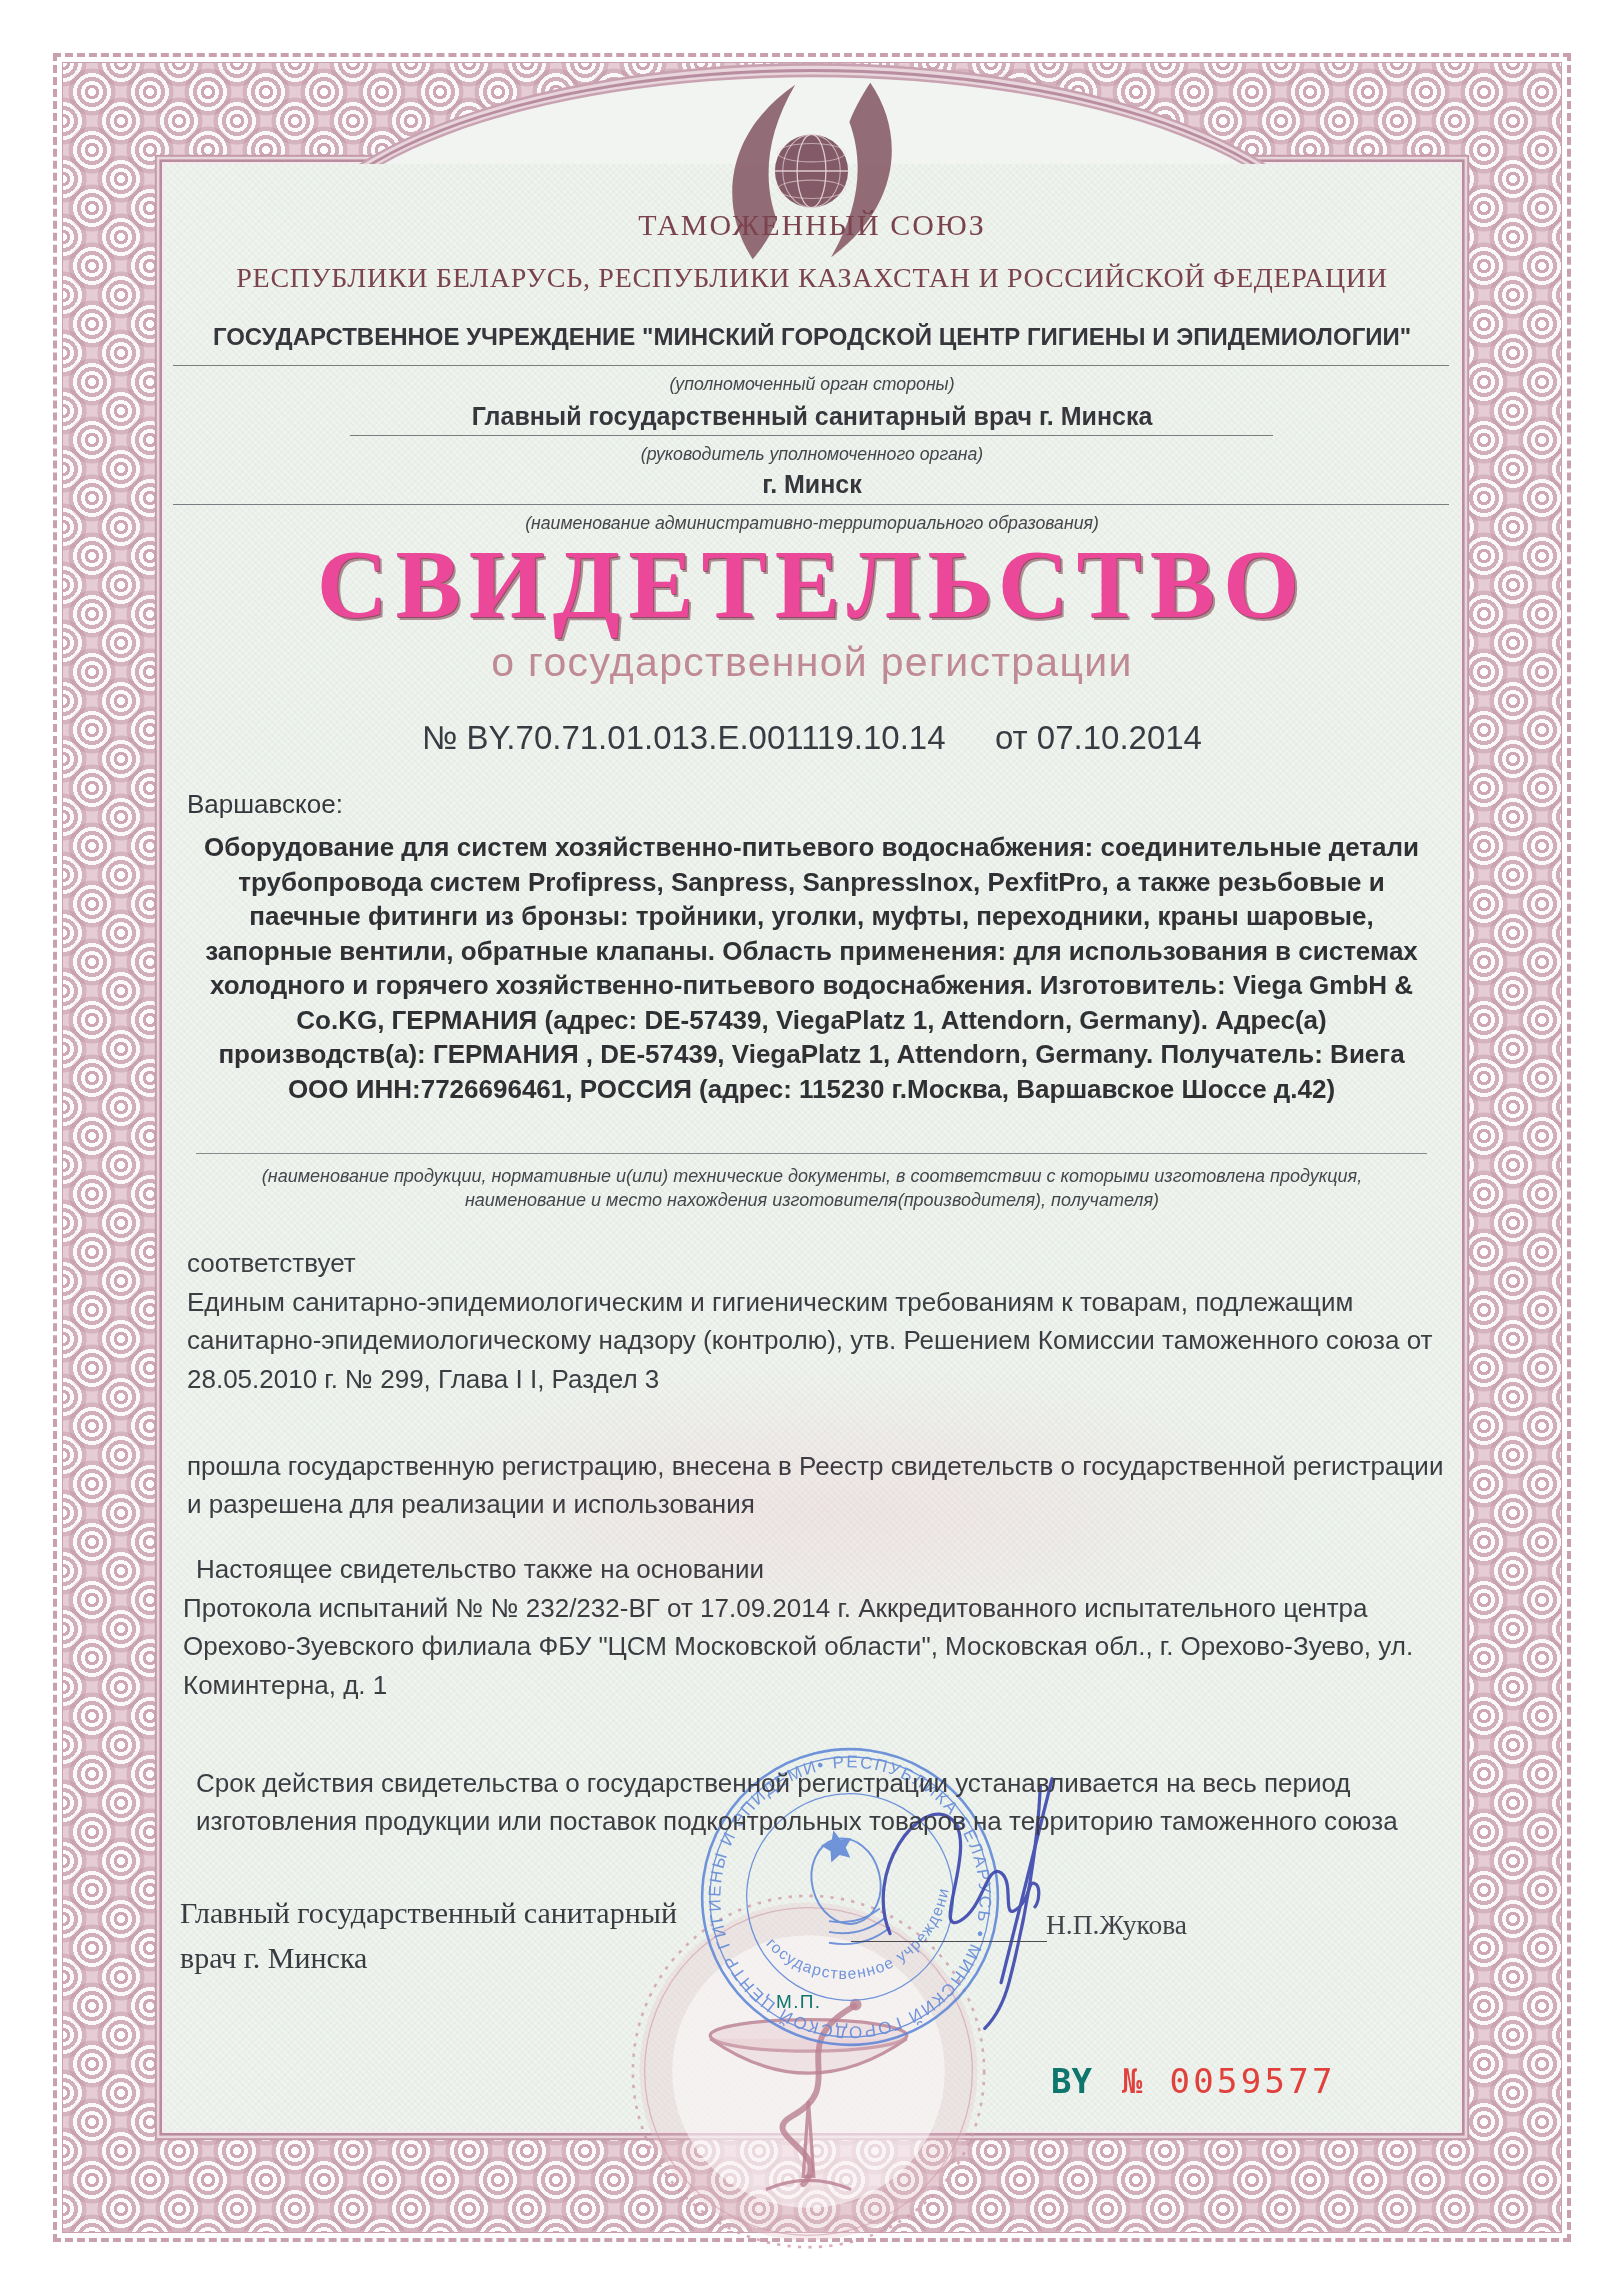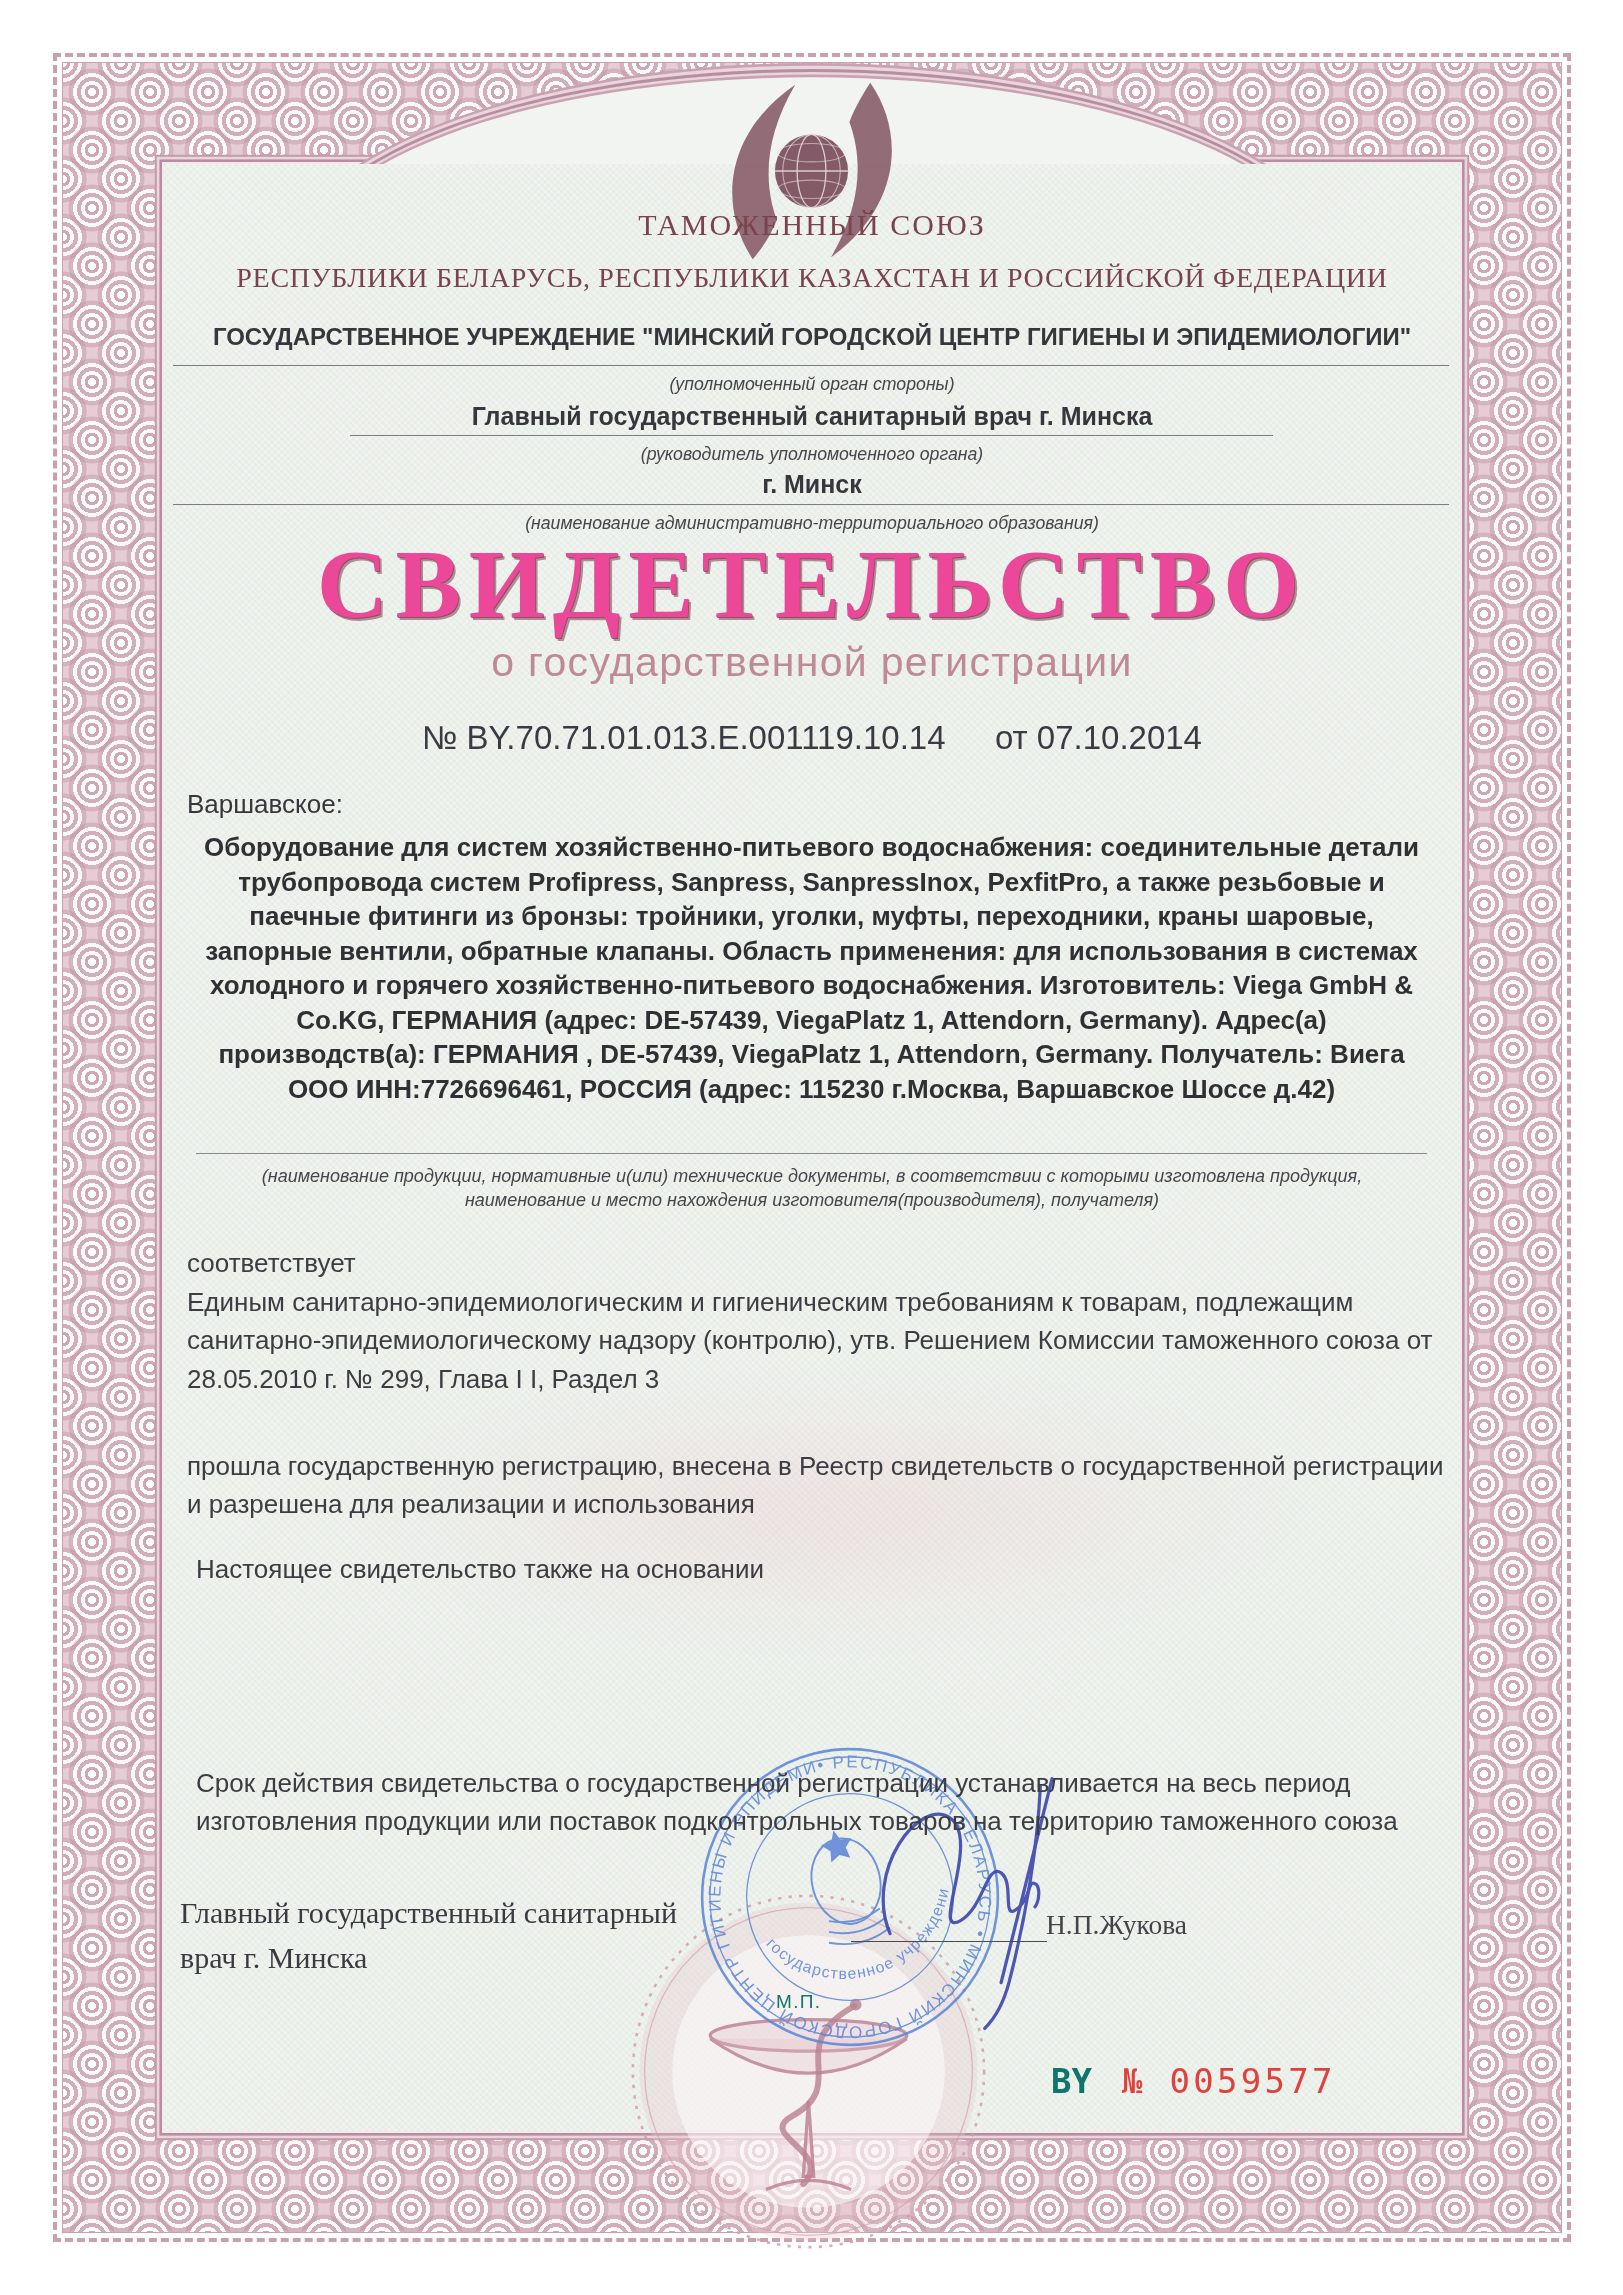--- a/index.html
+++ b/index.html
@@ -136,20 +136,21 @@
   <div class="abs caption" style="left:223px;top:1164px;width:1178px;text-align:center;line-height:1.35;font-size:18px;z-index:5;">(наименование продукции, нормативные и(или) технические документы, в соответствии с которыми изготовлена продукция, наименование и место нахождения изготовителя(производителя), получателя)</div>
 
   <div class="abs body-txt" style="left:187px;top:1244px;z-index:5;">соответствует</div>
 
   <div class="abs body-txt" style="left:187px;top:1283px;width:1257px;z-index:5;">Единым санитарно-эпидемиологическим и гигиеническим требованиям к товарам, подлежащим санитарно-эпидемиологическому надзору (контролю), утв. Решением Комиссии таможенного союза от 28.05.2010 г. № 299, Глава I I, Раздел 3</div>
 
   <div class="abs body-txt" style="left:187px;top:1447px;width:1257px;z-index:5;">прошла государственную регистрацию, внесена в Реестр свидетельств о государственной регистрации и разрешена для реализации и использования</div>
 
   <div class="abs body-txt" style="left:196px;top:1550px;z-index:5;">Настоящее свидетельство также на основании</div>
 
+  <div class="abs body-txt" style="left:183px;top:1589px;width:1263px;z-index:5;">Протокола испытаний № № 232/232-ВГ от 17.09.2014 г. Аккредитованного испытательного центра Орехово-Зуевского филиала ФБУ "ЦСМ Московской области", Московская обл., г. Орехово-Зуево, ул. Коминтерна, д. 1</div>
 
   <div class="abs body-txt" style="left:196px;top:1764px;width:1244px;z-index:5;">Срок действия свидетельства о государственной регистрации устанавливается на весь период изготовления продукции или поставок подконтрольных товаров на территорию таможенного союза</div>
 
   <div class="abs" style="left:625px;top:1888px;width:367px;height:367px;z-index:3;">
     <svg viewBox="0 0 560 560" width="367" height="367">
       <circle cx="280" cy="280" r="258" fill="rgba(231,198,206,0.32)"></circle>
       <circle cx="280" cy="280" r="268" fill="none" stroke="#cf9aa8" stroke-width="4" stroke-dasharray="5 11" opacity="0.8"></circle>
       <circle cx="280" cy="280" r="250" fill="none" stroke="#cf9aa8" stroke-width="2" opacity="0.6"></circle>
       <circle cx="280" cy="280" r="208" fill="rgba(255,255,255,0.5)"></circle>
       <g stroke="#bd8496" fill="rgba(223,183,193,0.35)" stroke-width="5" opacity="0.85">

